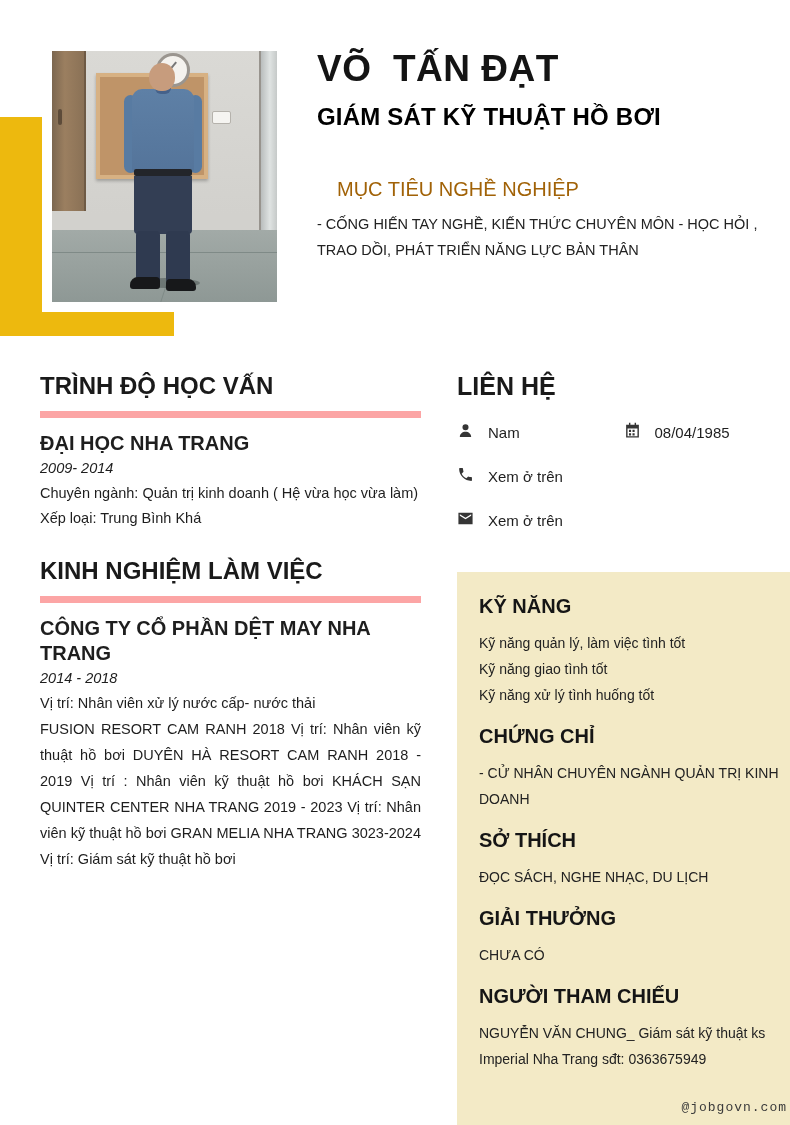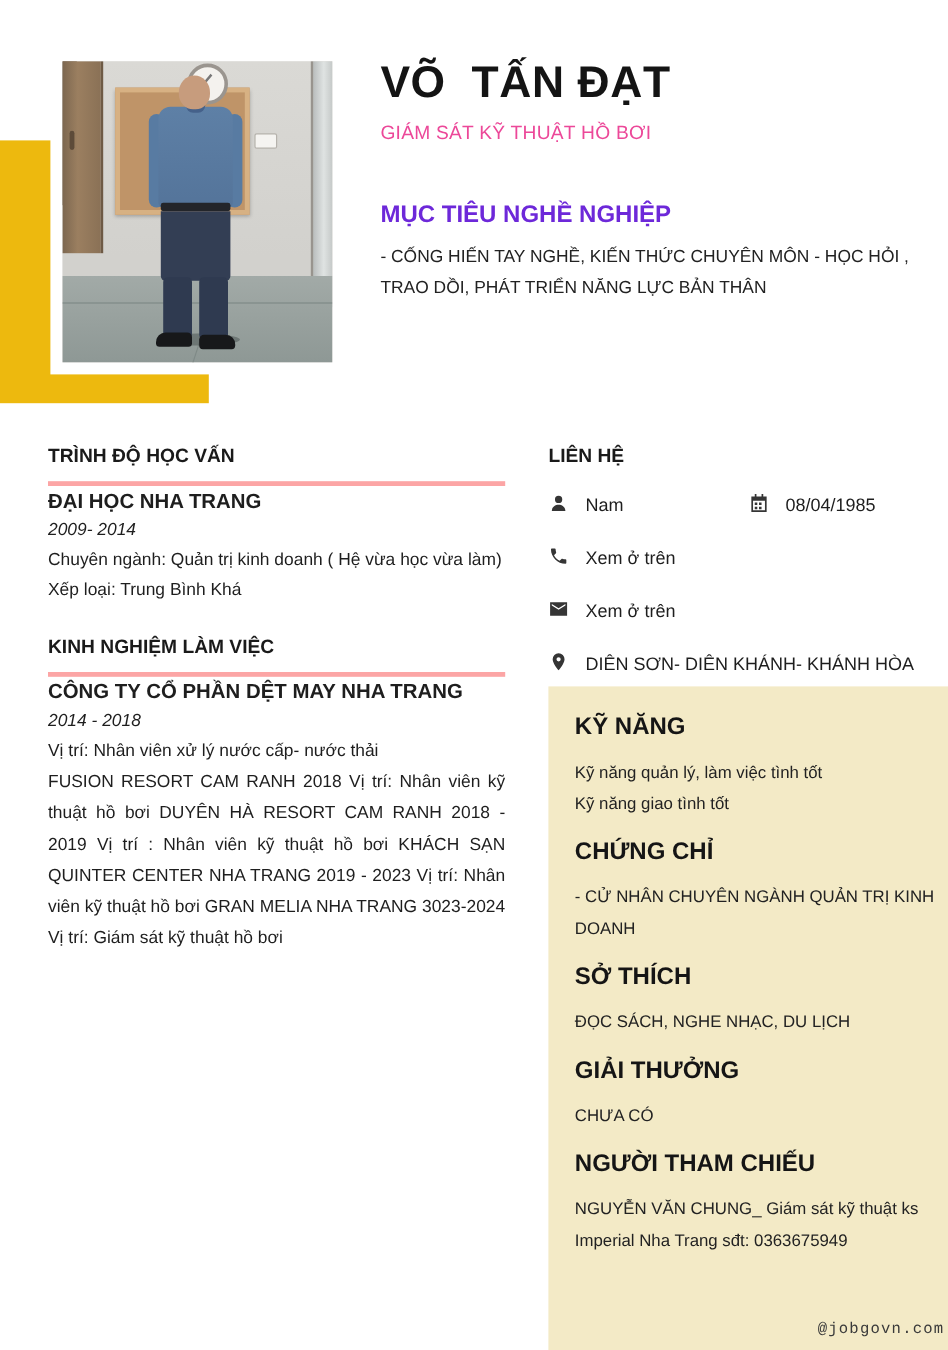--- a/index.html
+++ b/index.html
@@ -54,38 +54,38 @@
   .ph-belt { position:absolute; left:82px; top:118px; width:58px; height:7px; background:#23252a; border-radius:2px; }
   .ph-pants { position:absolute; left:82px; top:125px; width:58px; height:58px; background:#333e54; border-radius:0 0 4px 4px; }
   .ph-leg-l { position:absolute; left:84px; top:180px; width:24px; height:52px; background:#2f3a50; border-radius:4px; }
   .ph-leg-r { position:absolute; left:114px; top:180px; width:24px; height:52px; background:#2f3a50; border-radius:4px; }
   .ph-shoe-l { position:absolute; left:78px; top:226px; width:30px; height:12px; background:#17181a; border-radius:8px 4px 3px 3px; }
   .ph-shoe-r { position:absolute; left:114px; top:228px; width:30px; height:12px; background:#17181a; border-radius:4px 8px 3px 3px; }
 
   
   .header-block { position:absolute; left:317px; top:48px; width:455px; }
   .name { font-size:37px; font-weight:bold; color:#141414; letter-spacing:.5px; white-space:pre; }
-  .job-title { margin-top:13px; font-size:16px; font-weight:normal; color:#ec4899; letter-spacing:.2px; }
-  .objective-heading { margin-top:47px; font-size:20px; font-weight:bold; color:#6d28d9; }
+  .job-title { margin-top:13px; font-size:24px; font-weight:bold; color:#000000; letter-spacing:.2px; }
+  .objective-heading { margin-top:47px; font-size:20px; font-weight:normal; color:#a16207;margin-left:20px; }
   .objective-text { margin-top:10px; font-size:14.5px; line-height:26px; color:#222; width:445px; }
 
   
   .left-col { position:absolute; left:40px; top:372px; width:381px; }
   .sec-heading {
-    font-size:16px; font-weight:bold; color:#1a1a1a;
-    padding-bottom:11px; border-bottom:4px solid #fca5a5; 
-  }
-  .entry-title { font-size:17px; font-weight:bold; line-height:25px; }
+    font-size:24px; font-weight:bold; color:#1a1a1a;
+    padding-bottom:11px; border-bottom:7px solid #fca5a5; margin-bottom:13px;
+  }
+  .entry-title { font-size:20px; font-weight:bold; line-height:25px; }
   .entry-period { font-size:14.5px; font-style:italic; line-height:25px; }
   .entry-line { font-size:14.5px; line-height:25px; }
   .exp-details { font-size:14.5px; line-height:26px; text-align:justify; }
   .gap { height:26px; }
 
   .right-col { position:absolute; left:457px; top:372px; width:333px; }
-  .contact-heading { font-size:16px; font-weight:bold; color:#1a1a1a; margin-bottom:14px; }
+  .contact-heading { font-size:25px; font-weight:bold; color:#1a1a1a; margin-bottom:14px; }
   .contact-row { display:flex; align-items:flex-start; margin-bottom:15px; font-size:15px;margin-top:20px; }
   .contact-row .cicon { width:17px; height:17px; margin-right:14px; flex:none; margin-top:1px; }
   .contact-row svg { display:block; width:17px; height:17px; fill:#353535; }
   .c-text { line-height:24px; }
   .c-pair { display:flex; width:100%; }
   .c-pair .half { display:flex; width:50%; }
 
   
   .beige-panel {
     position:absolute; left:457px; top:572px; width:354px; height:553px;
@@ -185,35 +185,28 @@
 
   <div class="contact-row">
     <span class="cicon">
       <svg viewBox="0 0 24 24">
           <path d="M2 4h20v16H2V4zm10 7L4 6v2l8 5 8-5V6l-8 5z"></path>
         </svg>
     </span>
     <span class="c-text">Xem ở trên</span>
   </div>
 
-  <div class="contact-row">
-    <span class="cicon">
-      <svg viewBox="0 0 24 24">
-          <path d="M12 2a7 7 0 0 0-7 7c0 5.2 7 13 7 13s7-7.8 7-13a7 7 0 0 0-7-7zm0 9.5A2.5 2.5 0 1 1 12 6.5a2.5 2.5 0 0 1 0 5z"></path>
-        </svg>
-    </span>
-    <span class="c-text">DIÊN SƠN- DIÊN KHÁNH- KHÁNH HÒA</span>
-  </div>
 </div>
 
 <div class="beige-panel">
   <div class="panel-section">
     <div class="panel-heading">KỸ NĂNG</div>
     <div class="panel-item">Kỹ năng quản lý, làm việc tình tốt</div>
     <div class="panel-item">Kỹ năng giao tình tốt</div>
+    <div class="panel-item">Kỹ năng xử lý tình huống tốt</div>
   </div>
 
   <div class="panel-section">
     <div class="panel-heading">CHỨNG CHỈ</div>
     <div class="panel-item">- CỬ NHÂN CHUYÊN NGÀNH QUẢN TRỊ KINH DOANH</div>
   </div>
 
   <div class="panel-section">
     <div class="panel-heading">SỞ THÍCH</div>
     <div class="panel-item">ĐỌC SÁCH, NGHE NHẠC, DU LỊCH</div>

